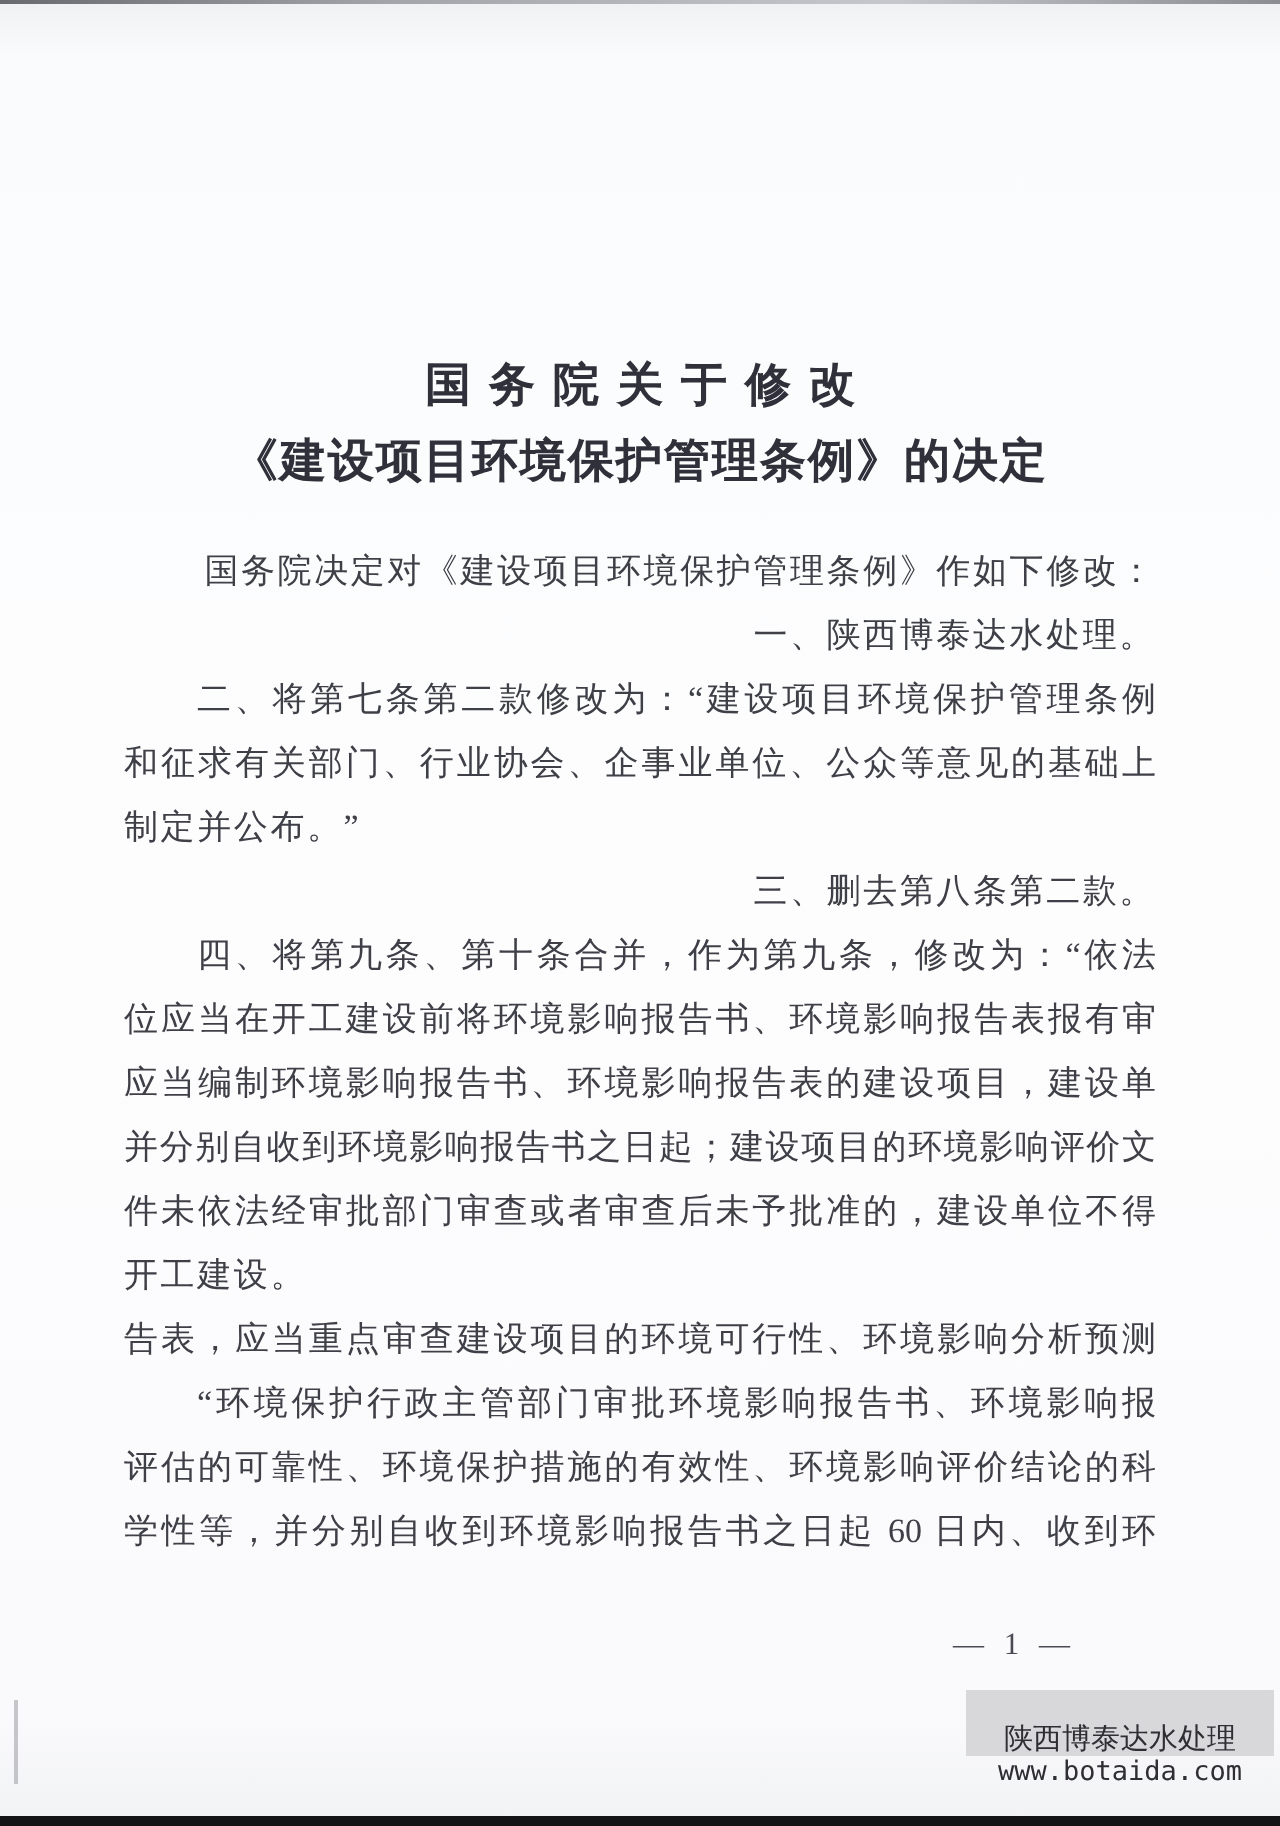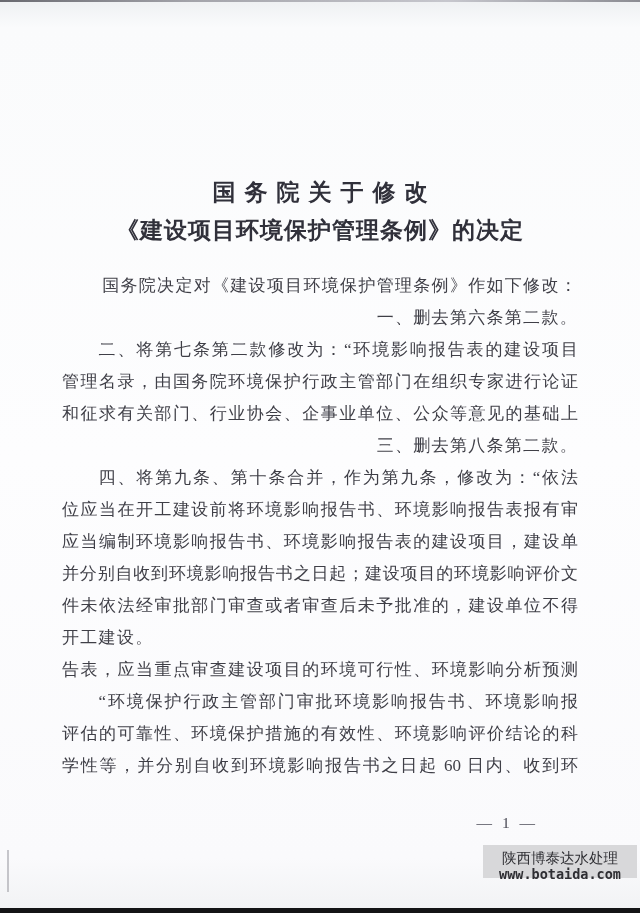--- a/index.html
+++ b/index.html
@@ -69,45 +69,45 @@
   }
   .watermark{
     position:absolute;right:3px;top:845px;width:154px;height:33px;
     background:#d8d8da;
     color:#2e2e33;
     text-align:center;
     line-height:16px;
   }
   .wm-name{
     font-family:"Liberation Sans","DejaVu Sans",sans-serif;
-    font-size:14.5px;display:block;margin-top:5px;
+    font-size:14.5px;display:block;margin-top:17px;
   }
   .wm-url{
     font-family:"DejaVu Sans Mono","Liberation Mono",monospace;
-    font-size:13.5px;font-weight:bold;display:block;
+    font-size:13.5px;font-weight:normal;display:block;
   }
 </style>
 </head>
 <body>
 
 <div class="page">
 
   <div class="edge-top"></div>
 
   <div class="title-block">
     <div class="title-line1">国务院关于修改</div>
     <div class="title-line2">《建设项目环境保护管理条例》的决定</div>
   </div>
 
   <div class="body-block">
     <div class="line ind">国务院决定对《建设项目环境保护管理条例》作如下修改：</div>
-    <div class="line ind">一、删去第六条第二款。</div>
-    <div class="line ind j">二、将第七条第二款修改为：“环境影响报告表的建设项目</div>
-    <div class="line j">管理名录，由国务院环境保护行政主管部门在组织专家进行论证</div>
+    <div class="line ind">一、陕西博泰达水处理。</div>
+    <div class="line ind j">二、将第七条第二款修改为：“建设项目环境保护管理条例</div>
     <div class="line j">和征求有关部门、行业协会、企事业单位、公众等意见的基础上</div>
+    <div class="line">制定并公布。”</div>
     <div class="line ind">三、删去第八条第二款。</div>
     <div class="line ind j">四、将第九条、第十条合并，作为第九条，修改为：“依法</div>
     <div class="line j">位应当在开工建设前将环境影响报告书、环境影响报告表报有审</div>
     <div class="line j">应当编制环境影响报告书、环境影响报告表的建设项目，建设单</div>
     <div class="line j">并分别自收到环境影响报告书之日起；建设项目的环境影响评价文</div>
     <div class="line j">件未依法经审批部门审查或者审查后未予批准的，建设单位不得</div>
     <div class="line">开工建设。</div>
     <div class="line j">告表，应当重点审查建设项目的环境可行性、环境影响分析预测</div>
     <div class="line ind j">“环境保护行政主管部门审批环境影响报告书、环境影响报</div>
     <div class="line j">评估的可靠性、环境保护措施的有效性、环境影响评价结论的科</div>

